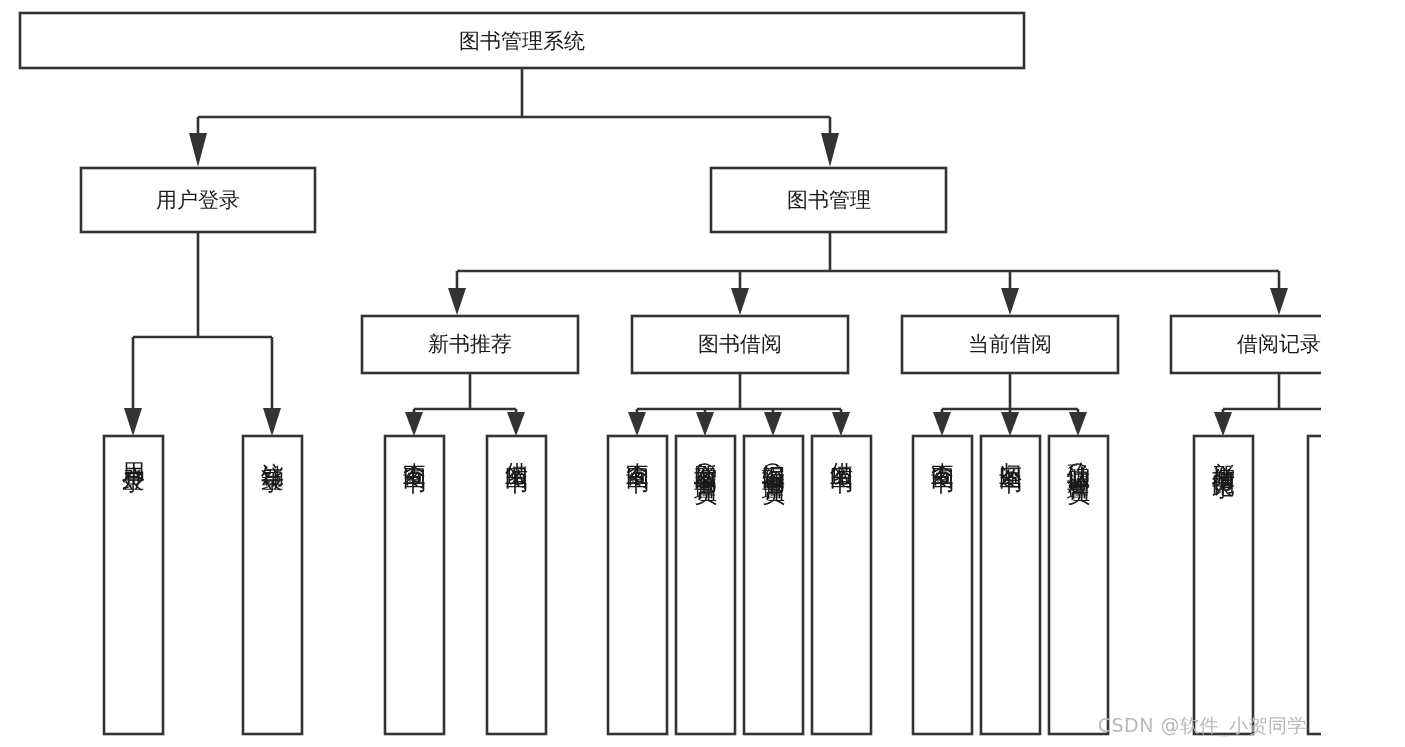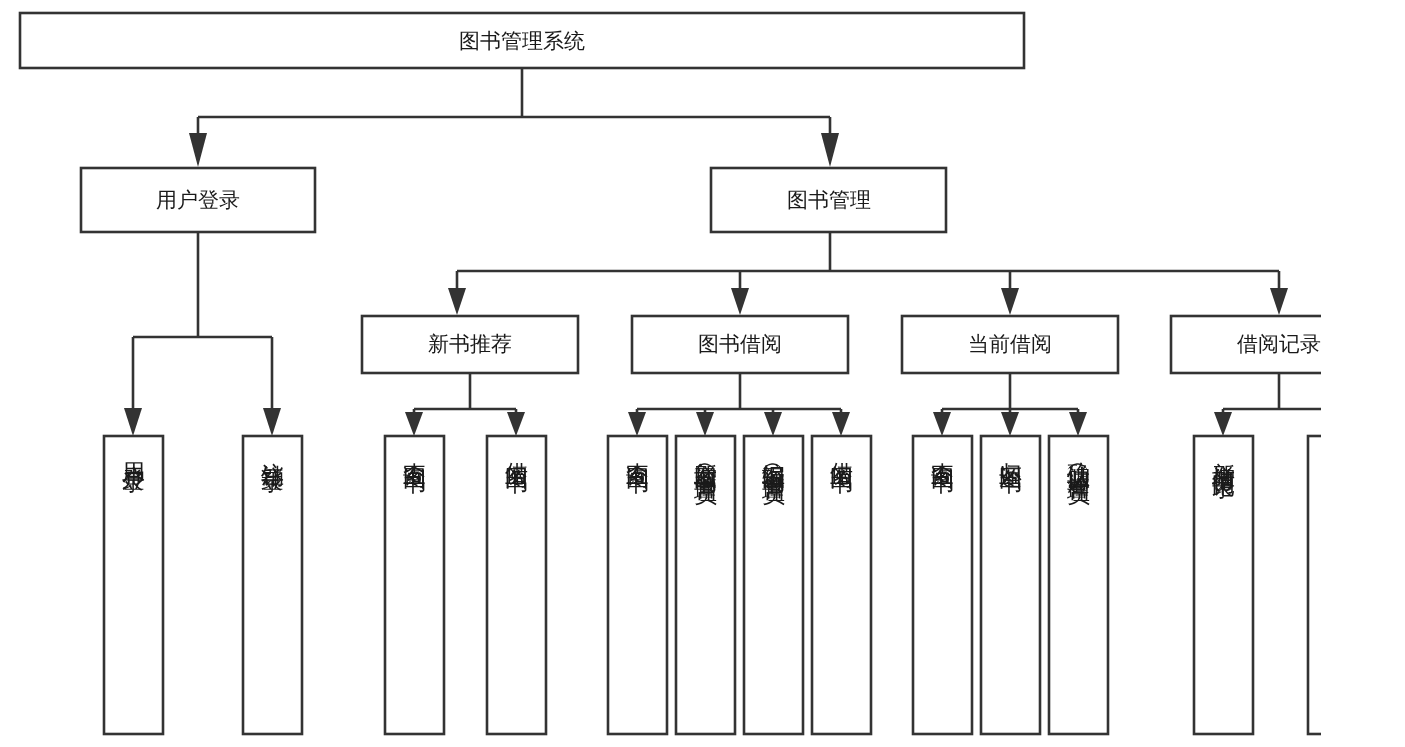--- a/index.html
+++ b/index.html
@@ -247,14 +247,15 @@
     <span class="leaf-label">确认归还（管理员）</span>
   </div>
 
   <div class="leaf-label-wrap" style="left:1194px; top:444px; width:59px; height:290px;">
     <span class="leaf-label">新增借阅记录</span>
   </div>
   <div class="leaf-label-wrap" style="left:1308px; top:444px; width:59px; height:290px;">
     <span class="leaf-label">查询借阅记录</span>
   </div>
 
+  <div class="watermark">CSDN @软件_小贺同学</div>
 
 </div>
 
 </body></html>

